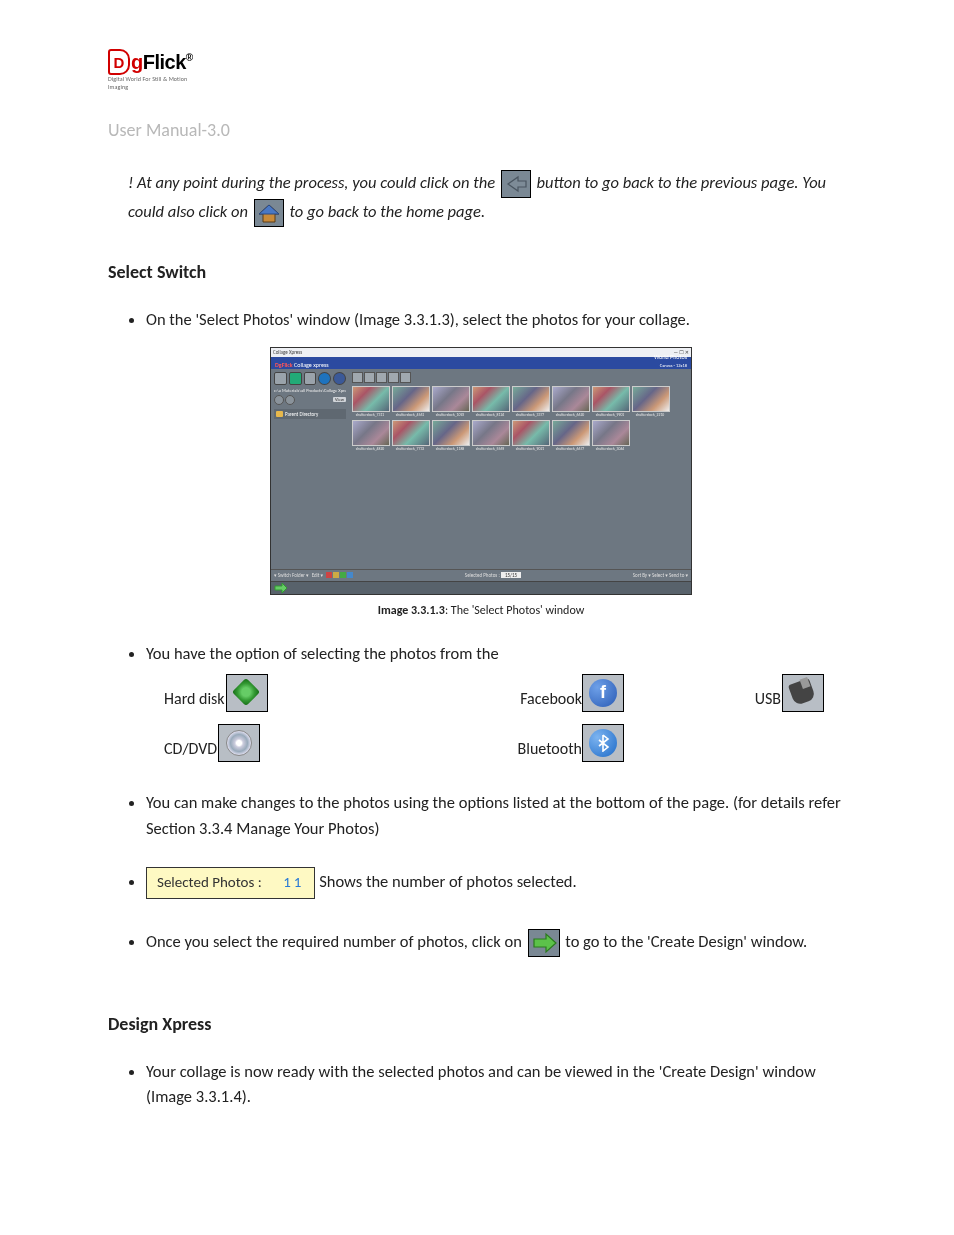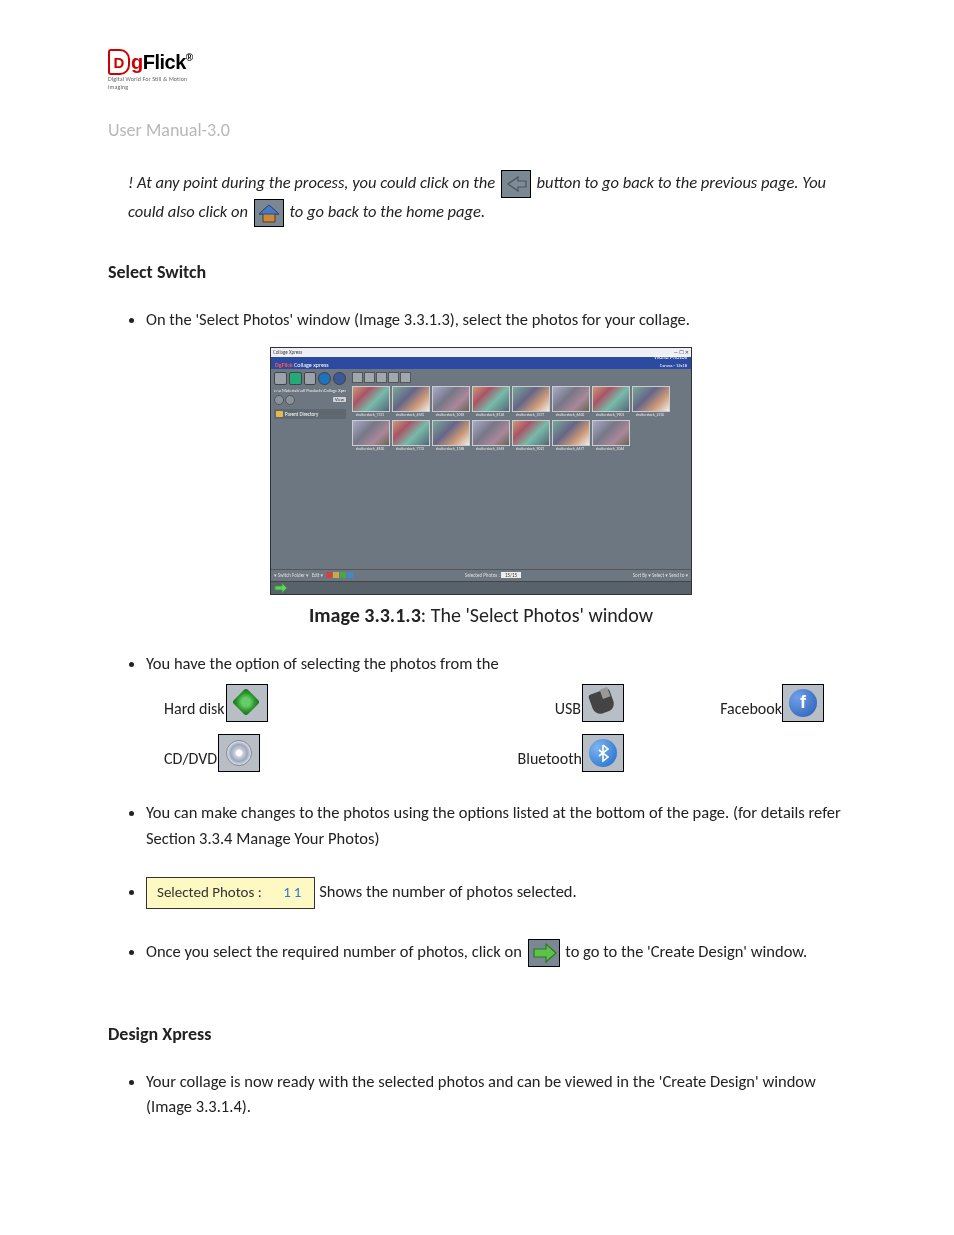--- a/index.html
+++ b/index.html
@@ -184,21 +184,21 @@
     color:#ddd;
     padding:0 3px;
     justify-content:space-between;
   }
   .ss-status-left{display:flex;align-items:center;gap:3px;}
   .ss-prog {
     background:#58626b;height:12px;border-top:1px solid #444;display:flex;align-items:center;padding:0 3px;
   }
   .caption {
     text-align: center;
-    font-size: 20px;
+    font-size: 12px;
     margin: 8px 0 18px 0;
   }
   .caption b { font-weight: bold; }
   .opt-grid {
     display: grid;
     grid-template-columns: 220px 240px 200px;
     row-gap: 12px;
     margin: 8px 0 0 18px;
     align-items: center;
     text-align: center;
@@ -410,28 +410,28 @@
 
     <ul class="b">
       <li>
         <span>You have the option of selecting the photos from the</span>
         <div class="opt-grid">
           <div class="opt">
             <span>Hard disk</span>
             <span class="ic ic-hdd"></span>
           </div>
           <div class="opt" style="justify-content:flex-end">
-            <span>USB</span>
-            <span class="ic ic-usb"></span>
-          </div>
-          <div class="opt" style="justify-content:flex-end">
             <span>Facebook</span>
             <span class="ic-fb-wrap">
                 <span class="ic-fb-inner">f</span>
               </span>
+          </div>
+          <div class="opt" style="justify-content:flex-end">
+            <span>USB</span>
+            <span class="ic ic-usb"></span>
           </div>
           <div class="opt">
             <span>CD/DVD</span>
             <span class="ic ic-cd"></span>
           </div>
           <div class="opt" style="justify-content:flex-end">
             <span>Bluetooth</span>
             <span class="ic-bt-wrap">
                 <span class="ic-bt">
                   <svg width="14" height="18">

